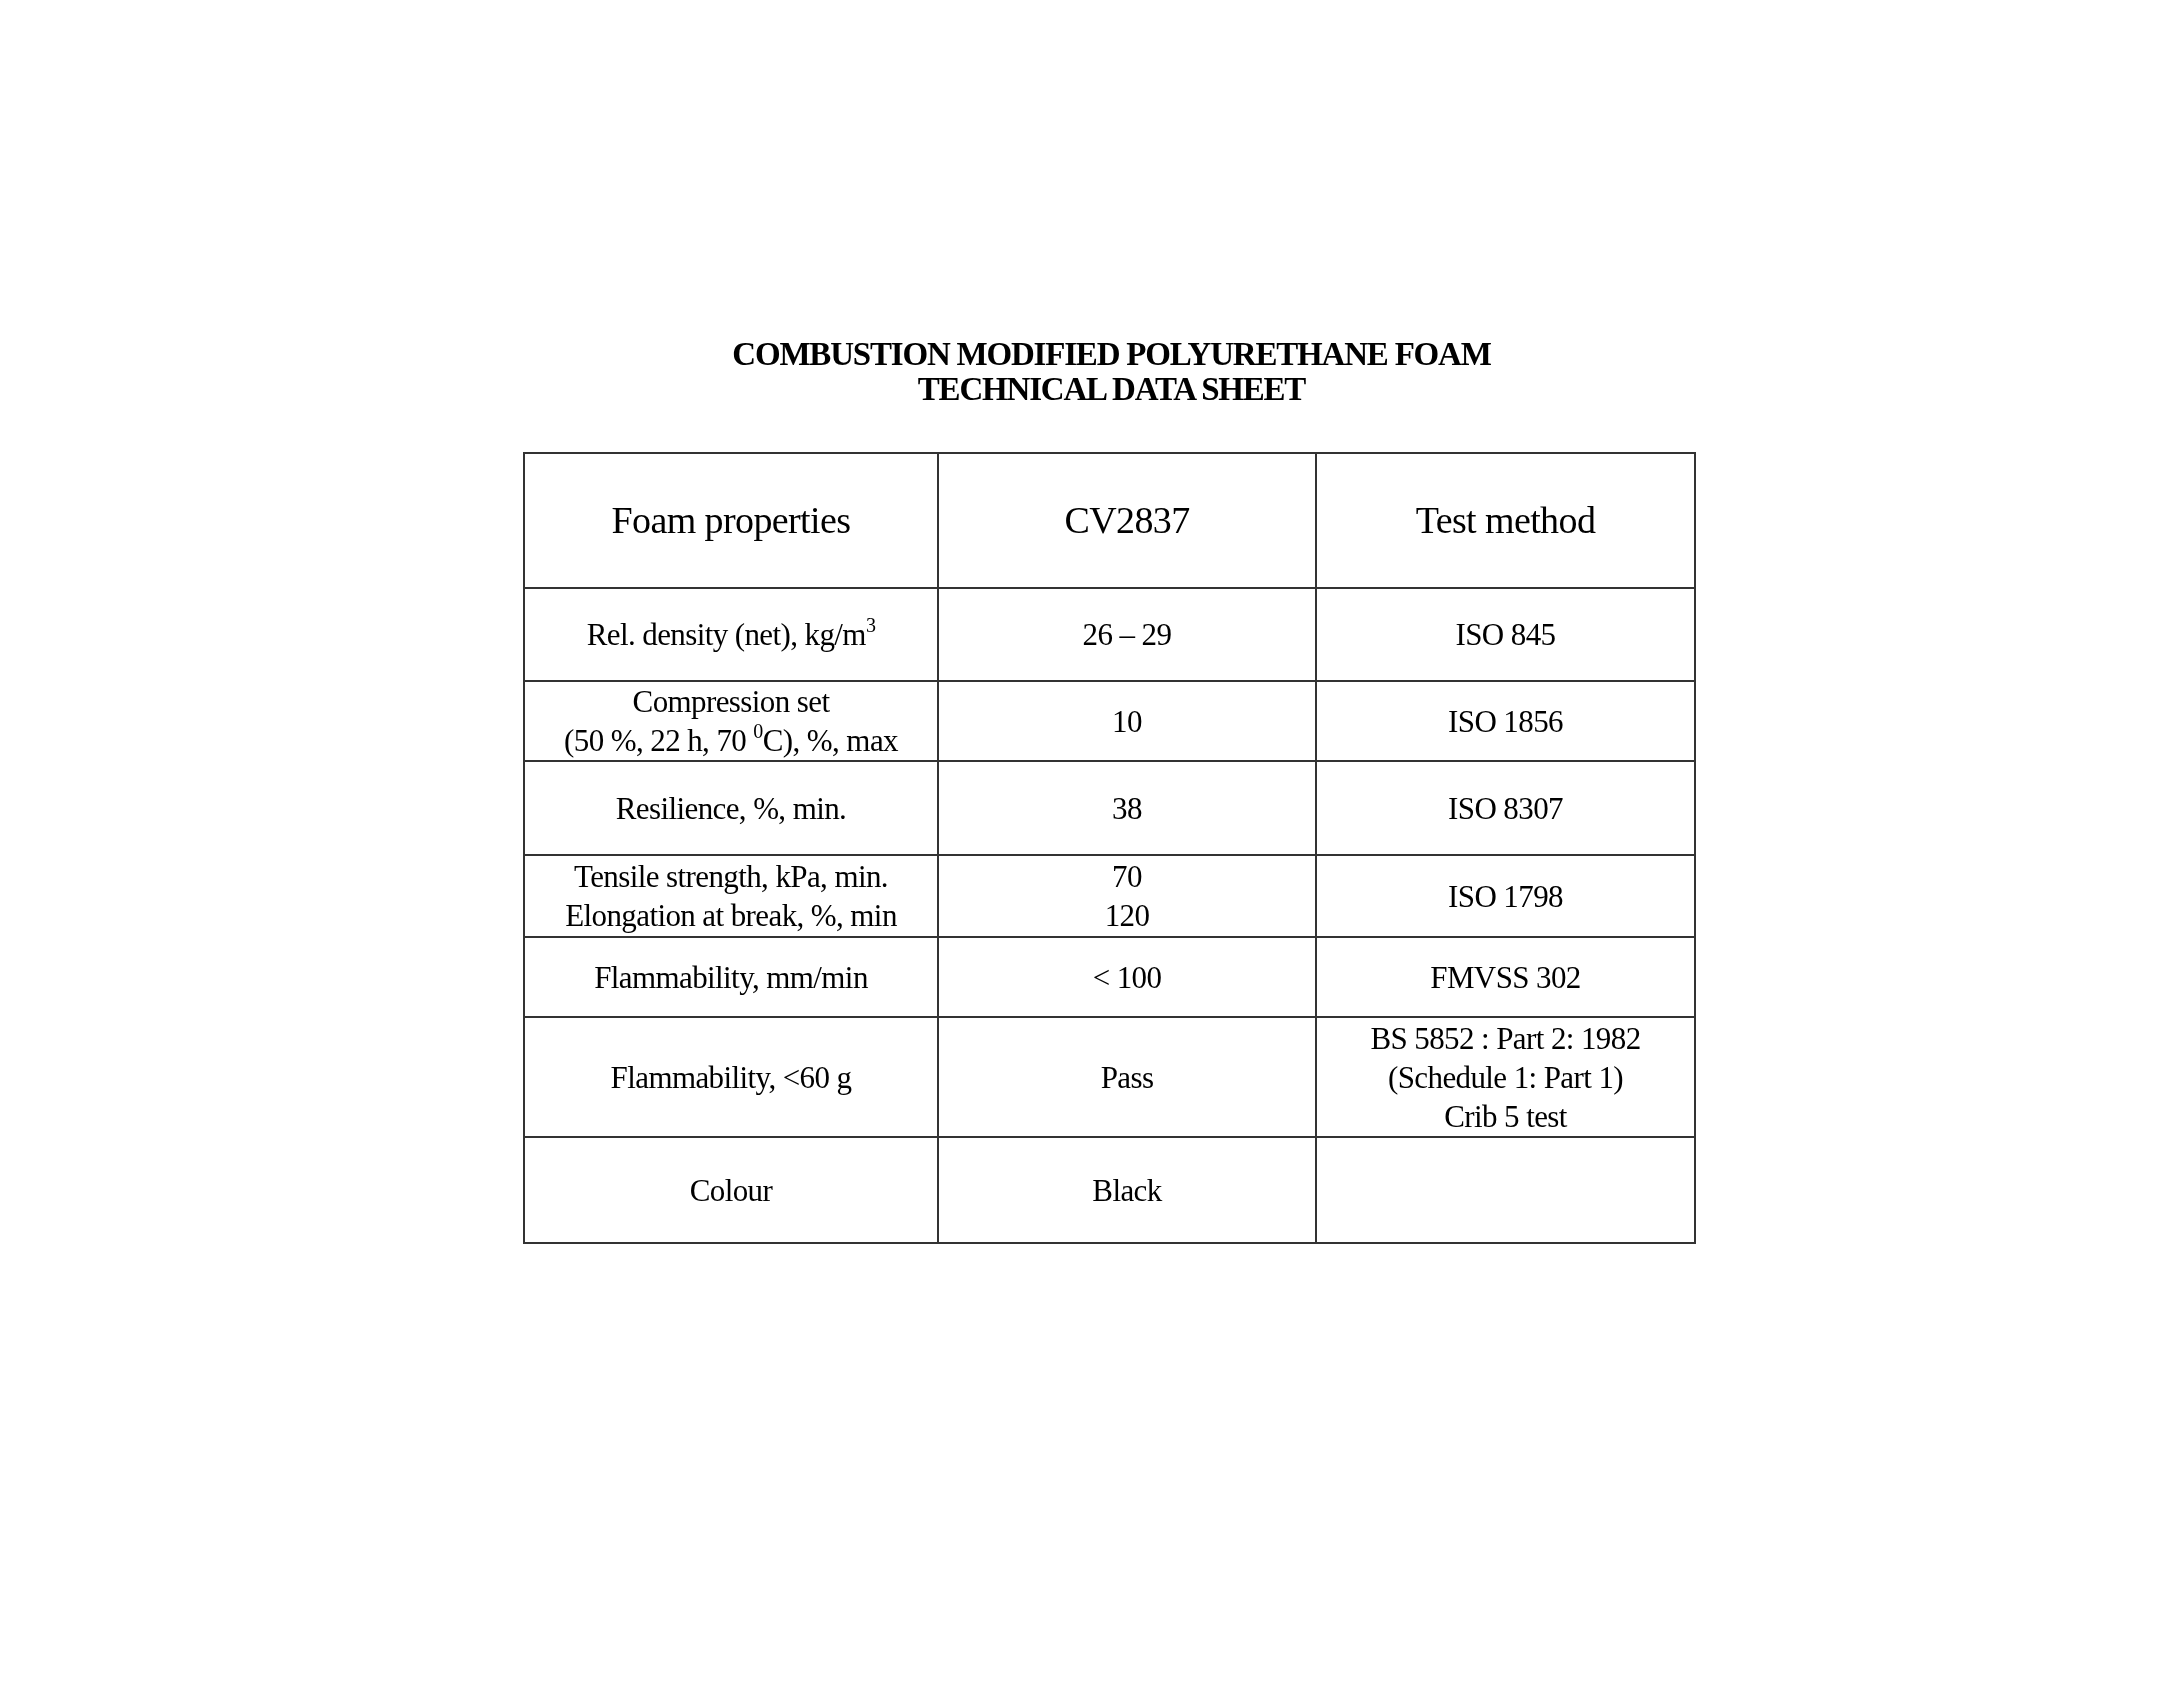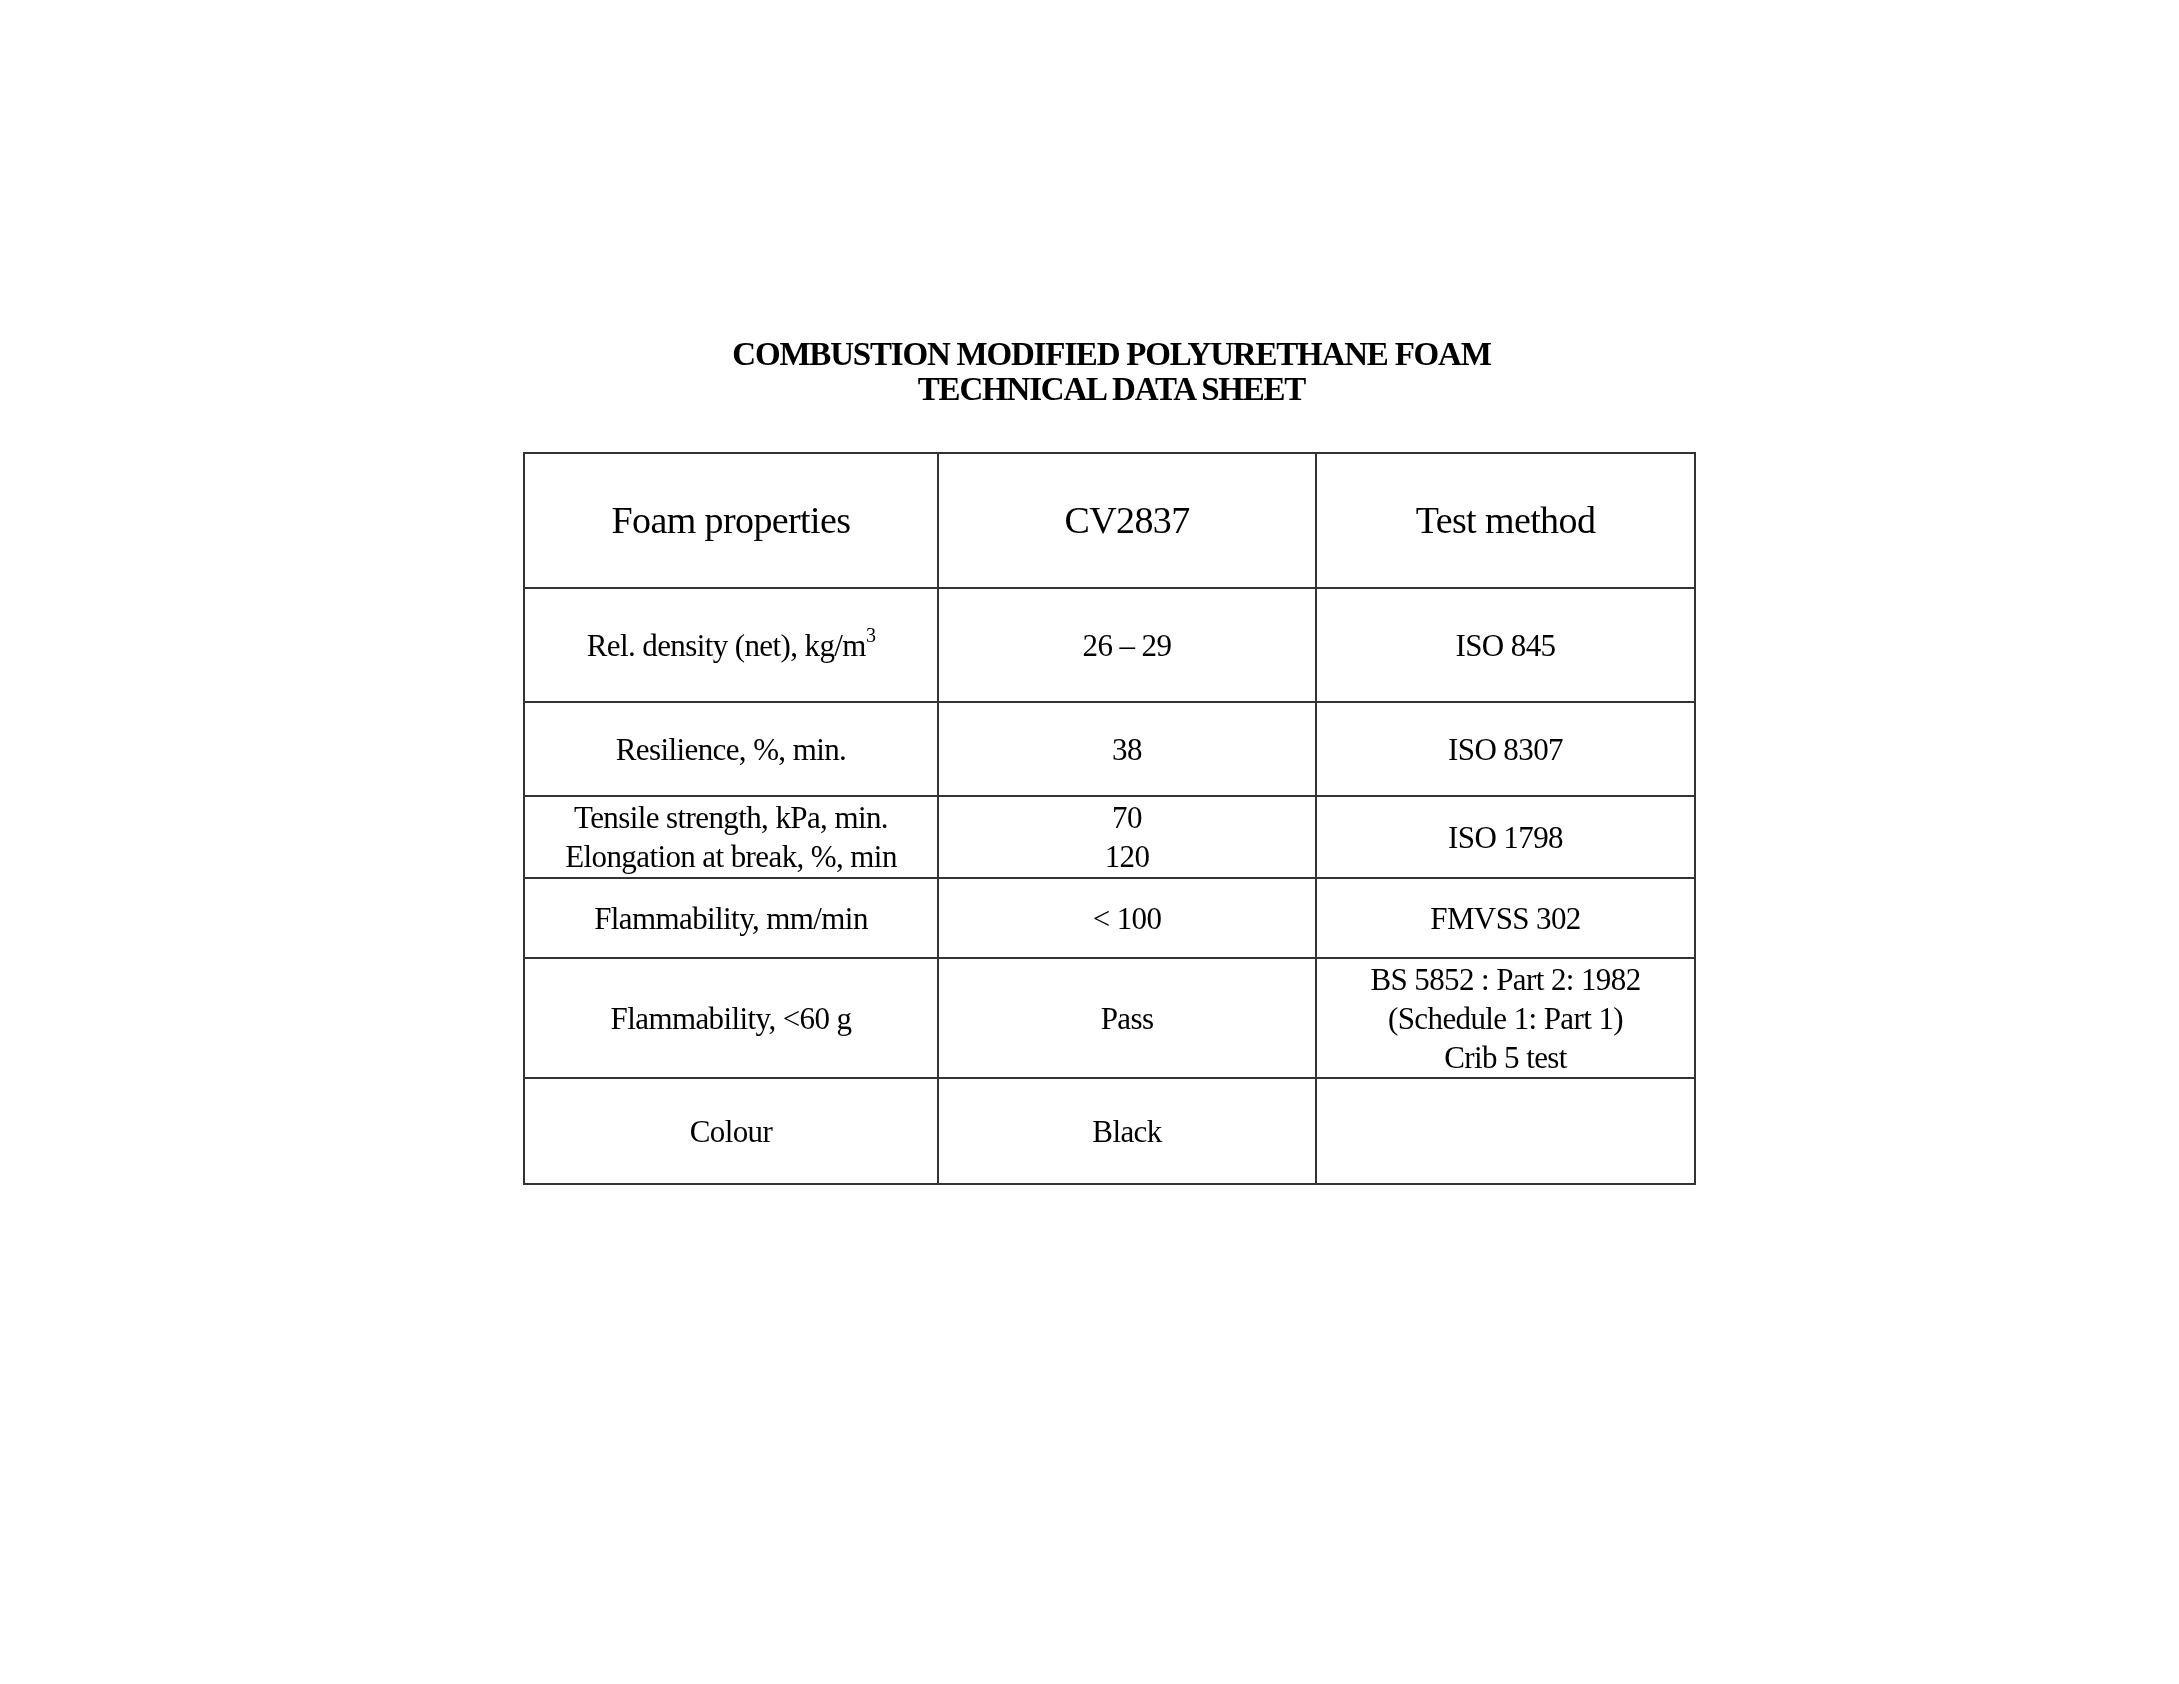--- a/index.html
+++ b/index.html
@@ -30,27 +30,35 @@
       <col class="c2">
       <col class="c3">
     </colgroup>
   <tbody>
       <tr class="hdr">
     <td>Foam properties</td>
     <td>CV2837</td>
     <td>Test method</td>
   </tr>
 
-  <tr style="height:114px">
+  <tr style="height:93px">
     <td><span>Rel. density (net), kg/m</span><sup>3</sup></td>
     <td>26 – 29</td>
     <td>ISO 845</td>
   </tr>
 
 
+  <tr style="height:76px">
+    <td>
+      <span class="ml">Compression set</span>
+      <span class="ml"><span>(50 %, 22 h, 70 </span><sup>0</sup><span>C),  %,  max</span></span>
+    </td>
+    <td>10</td>
+    <td>ISO 1856</td>
+  </tr>
 
   <tr style="height:94px">
     <td>Resilience, %,   min.</td>
     <td>38</td>
     <td>ISO 8307</td>
   </tr>
 
   <tr style="height:82px">
     <td>
       <span class="ml">Tensile strength, kPa,  min.</span>

